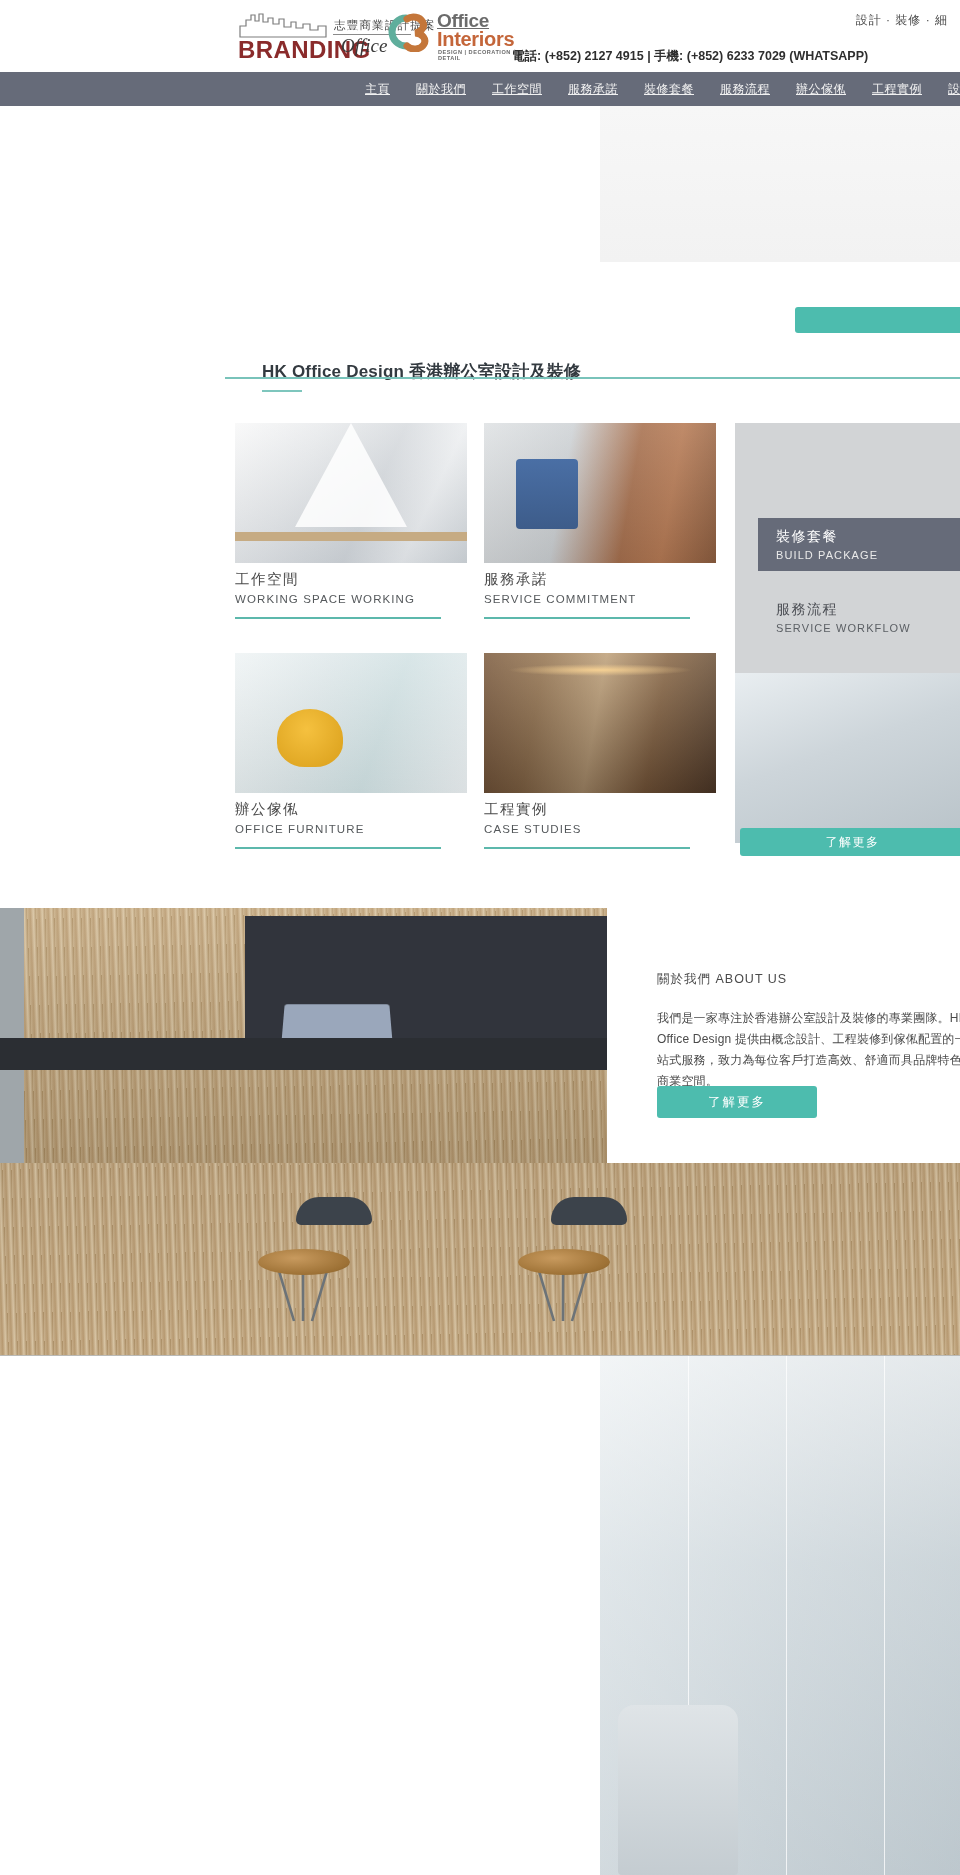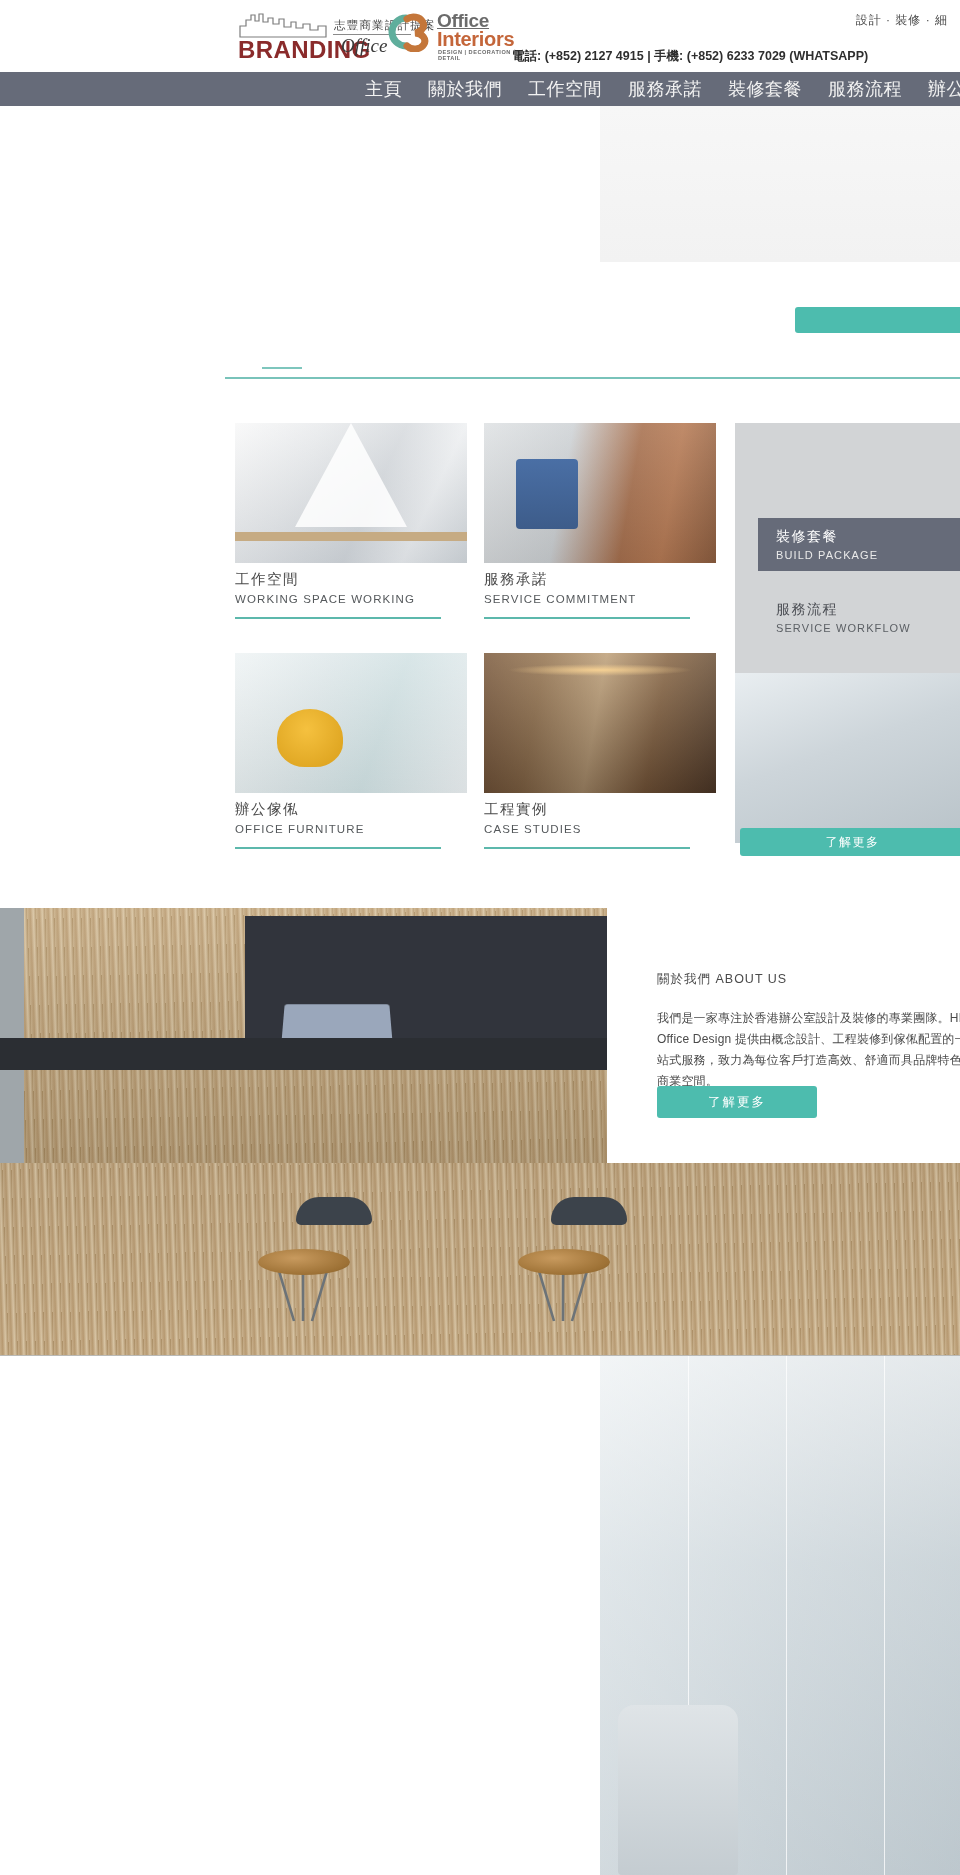--- a/index.html
+++ b/index.html
@@ -59,22 +59,22 @@
     font-size: 12.5px; font-weight:700; color:#2e2e2e; white-space:nowrap;
   }
 
   
   .navbar {
     position: absolute; left:0; top: 72px; width: 960px; height: 34px;
     background: #666b79; display: flex; align-items: center;
   }
   .nav-inner { display:flex; align-items:center; margin-left: 365px; gap: 26px; }
   .nav-item {
-    font-size: 18px; color: #f2f2f2; white-space: nowrap; letter-spacing: 0.5px;
-    cursor: pointer; line-height: 34px;
+    font-size: 12px; color: #f2f2f2; white-space: nowrap; letter-spacing: 0.5px;
+    cursor: pointer; line-height: 34px; text-decoration: underline;
   }
 
   
   .hero { position:absolute; left:0; top:106px; width:960px; height:156px; background:#ffffff; }
   .hero-panel {
     position:absolute; left:600px; top:0px; width:360px; height:156px;
     background: linear-gradient(180deg, #f7f7f7 0%, #f2f2f2 100%);
   }
 
   
@@ -312,20 +312,21 @@
       <div class="nav-item">設計團隊</div>
 
     </div>
   </div>
 
   <div class="hero">
     <div class="hero-panel"></div>
   </div>
 
   <div class="sec-head">
+    <div class="sec-title">HK Office Design 香港辦公室設計及裝修</div>
     <div class="sec-rule"></div>
   </div>
   <div class="head-cta"></div>
   <div class="sec-divider"></div>
 
   <div class="cards">
 
     <div class="card c-pos-0">
       <div class="card-thumb ph-office1"></div>
       <div class="card-ttl-cjk">工作空間</div>

